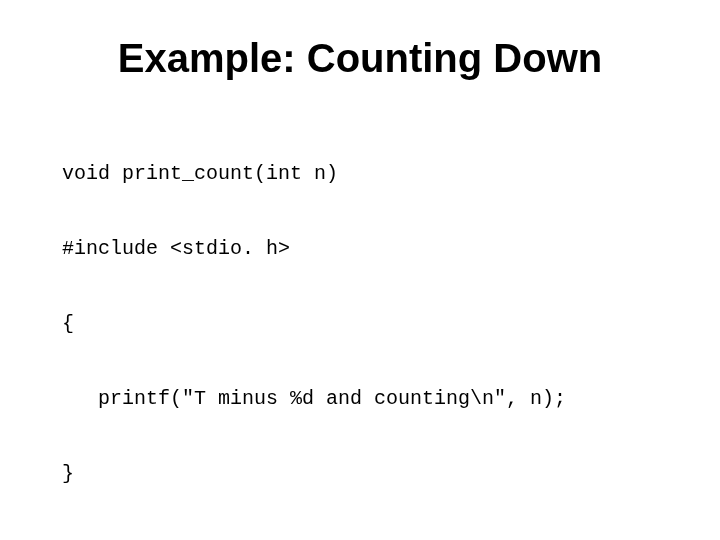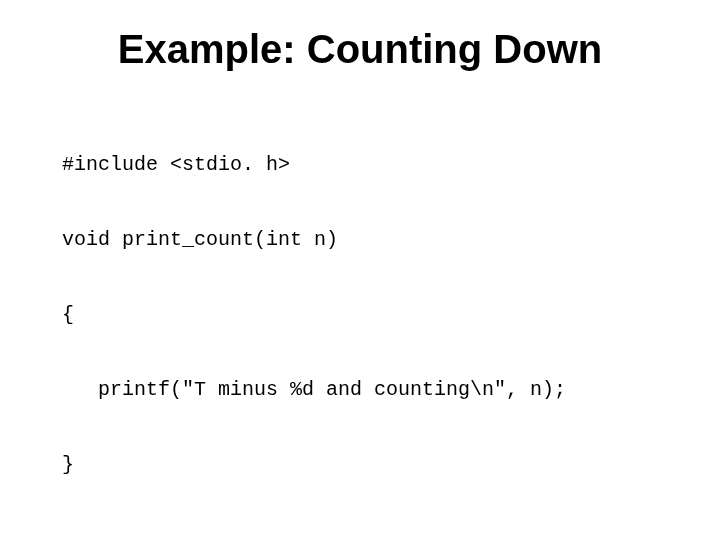--- a/index.html
+++ b/index.html
@@ -14,43 +14,43 @@
   .slide {
     width: 720px;
     height: 540px;
     position: relative;
     box-sizing: border-box;
   }
   .title {
     font-size: 40px;
     font-weight: bold;
     text-align: center;
-    padding-top: 27px;
+    padding-top: 36px;
     padding-bottom: 30px;
     letter-spacing: 0px;
   }
   .code-block {
     font-family: "Courier New", Courier, monospace;
     font-size: 20px;
     line-height: 1.25;
     white-space: pre;
     padding-left: 62px;
   }
   .code-block span {
     display: block;
   }
 </style>
 </head>
 <body>
 
 <div class="slide">
   <div class="title">Example: Counting Down</div>
   <div class="code-block">
+    <span>void print_count(int n)</span>
     <span>#include &lt;stdio. h&gt;</span>
-    <span>void print_count(int n)</span>
     <span>{</span>
     <span>   printf("T minus %d and counting\n", n);</span>
     <span>}</span>
     
     
     
     
     
     
     

